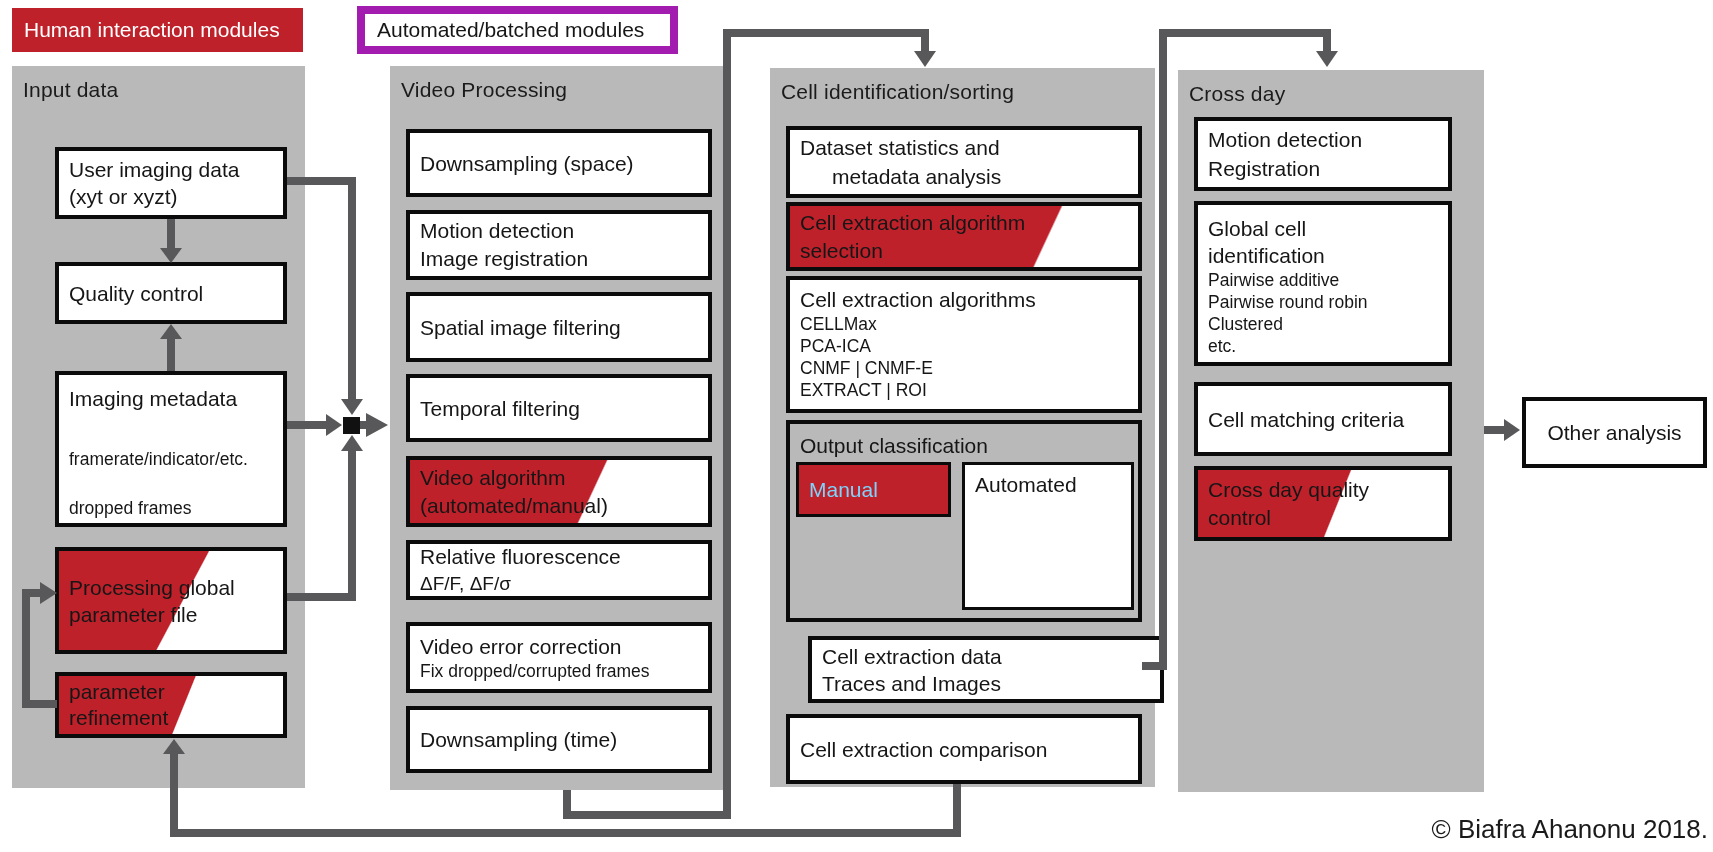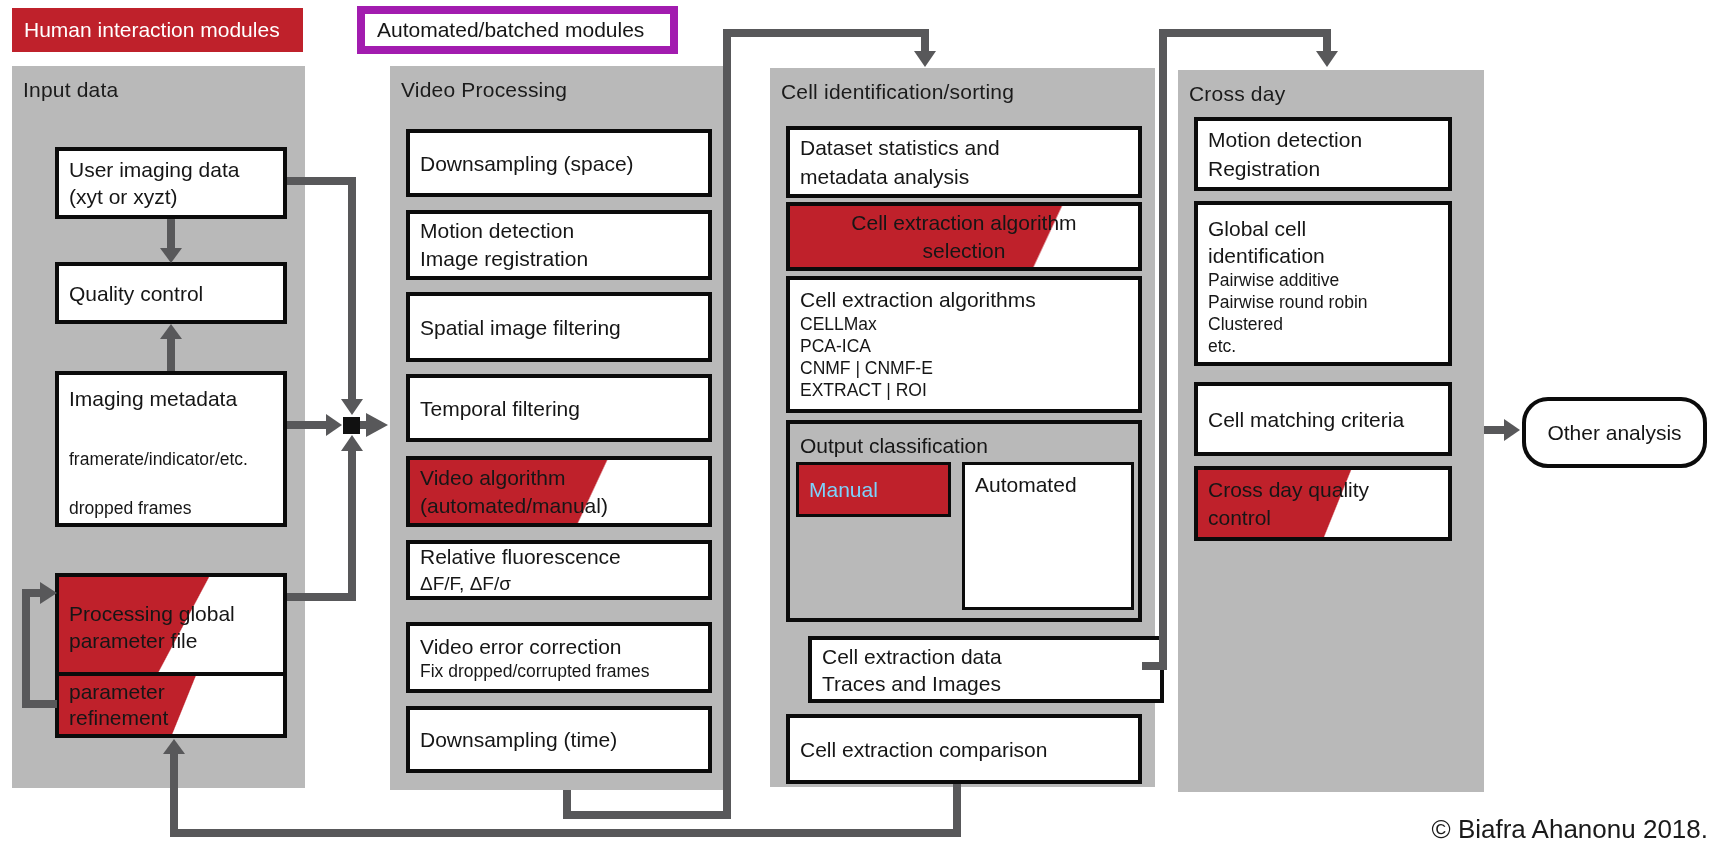--- a/index.html
+++ b/index.html
@@ -11,21 +11,21 @@
   .col-title{position:absolute;left:11px;top:12px;font-size:21px;letter-spacing:.2px;color:#1b1b1b;white-space:nowrap;}
   .box{
     position:absolute;background:#ffffff;border:4px solid #0b0b0b;box-sizing:border-box;
     display:flex;flex-direction:column;justify-content:center;padding:4px 10px;overflow:hidden;
   }
   .t{font-size:21px;line-height:27px;white-space:nowrap;}
   .s{font-size:17.5px;line-height:22px;white-space:nowrap;}
   .badge{position:absolute;box-sizing:border-box;display:flex;align-items:center;padding:0 12px;font-size:21px;white-space:nowrap;}
   .badge-red{background:#bf212b;color:#ffffff;}
   .badge-white{background:#ffffff;border:8px solid #a21caf;color:#161616;}
-  .split-red-54{background:linear-gradient(118deg,#bf212b 54%,#ffffff 54.5%);margin-top:26px;}
+  .split-red-54{background:linear-gradient(118deg,#bf212b 54%,#ffffff 54.5%);}
   .split-red-55{background:linear-gradient(112deg,#bf212b 55%,#ffffff 55.5%);}
   .split-red-60{background:linear-gradient(115deg,#bf212b 60%,#ffffff 60.5%);}
   .split-red-72{background:linear-gradient(115deg,#bf212b 72%,#ffffff 72.5%);}
   .gray-box{background:#b9b9b9;}
   .red-box{background:#bf212b;color:#7dd3fc;}
   .arrows{position:absolute;left:0;top:0;pointer-events:none;}
   .footer{position:absolute;right:5px;top:814px;font-size:26px;color:#1a1a1a;white-space:nowrap;}
 </style>
 </head>
 <body>
@@ -93,23 +93,23 @@
   <div class="box" style="left:406px;top:622px;width:306px;height:71px;">
     <div class="t" style="line-height:27px;">Video error correction</div>
     <div class="s">Fix dropped/corrupted frames</div>
   </div>
   <div class="box" style="left:406px;top:706px;width:306px;height:67px;">
     <div class="t">Downsampling  (time)</div>
   </div>
 
   <div class="box" style="left:786px;top:126px;width:356px;height:72px;">
     <div class="t" style="line-height:29px;">Dataset statistics and</div>
-    <div class="t" style="line-height:29px;">metadata analysis</div>
+    <div class="t" style="line-height:29px;margin-left:32px;">metadata analysis</div>
   </div>
-  <div class="box split-red-72" style="left:786px;top:202px;width:356px;height:69px;text-align:center;">
+  <div class="box split-red-72" style="left:786px;top:202px;width:356px;height:69px;">
     <div class="t" style="line-height:28px;">Cell extraction algorithm</div>
     <div class="t" style="line-height:28px;">selection</div>
   </div>
   <div class="box" style="left:786px;top:276px;width:356px;height:137px;justify-content:flex-start;padding-top:6px;">
     <div class="t">Cell extraction algorithms</div>
     <div class="s">CELLMax</div>
     <div class="s">PCA-ICA</div>
     <div class="s">CNMF | CNMF-E</div>
     <div class="s">EXTRACT | ROI</div>
   </div>
@@ -143,21 +143,21 @@
     <div class="s">etc.</div>
   </div>
   <div class="box" style="left:1194px;top:382px;width:258px;height:74px;">
     <div class="t">Cell matching criteria</div>
   </div>
   <div class="box split-red-55" style="left:1194px;top:466px;width:258px;height:75px;">
     <div class="t" style="line-height:28px;">Cross day quality</div>
     <div class="t" style="line-height:28px;">control</div>
   </div>
 
-  <div class="box" style="left:1522px;top:397px;width:185px;height:71px;align-items:center;border-radius:26px;">
+  <div class="box" style="left:1522px;top:397px;width:185px;height:71px;align-items:center;">
     <div class="t">Other analysis</div>
   </div>
 
   <svg class="arrows" width="1713" height="852" viewBox="0 0 1713 852">
     <g stroke="#58585a" stroke-width="8" fill="none">
       <polyline points="287,181 352,181 352,399"></polyline>
       <line x1="287" y1="425" x2="326" y2="425"></line>
       <polyline points="287,597 352,597 352,451"></polyline>
       <polyline points="57,704 26,704 26,593 40,593"></polyline>
       <line x1="171" y1="219" x2="171" y2="248"></line>

